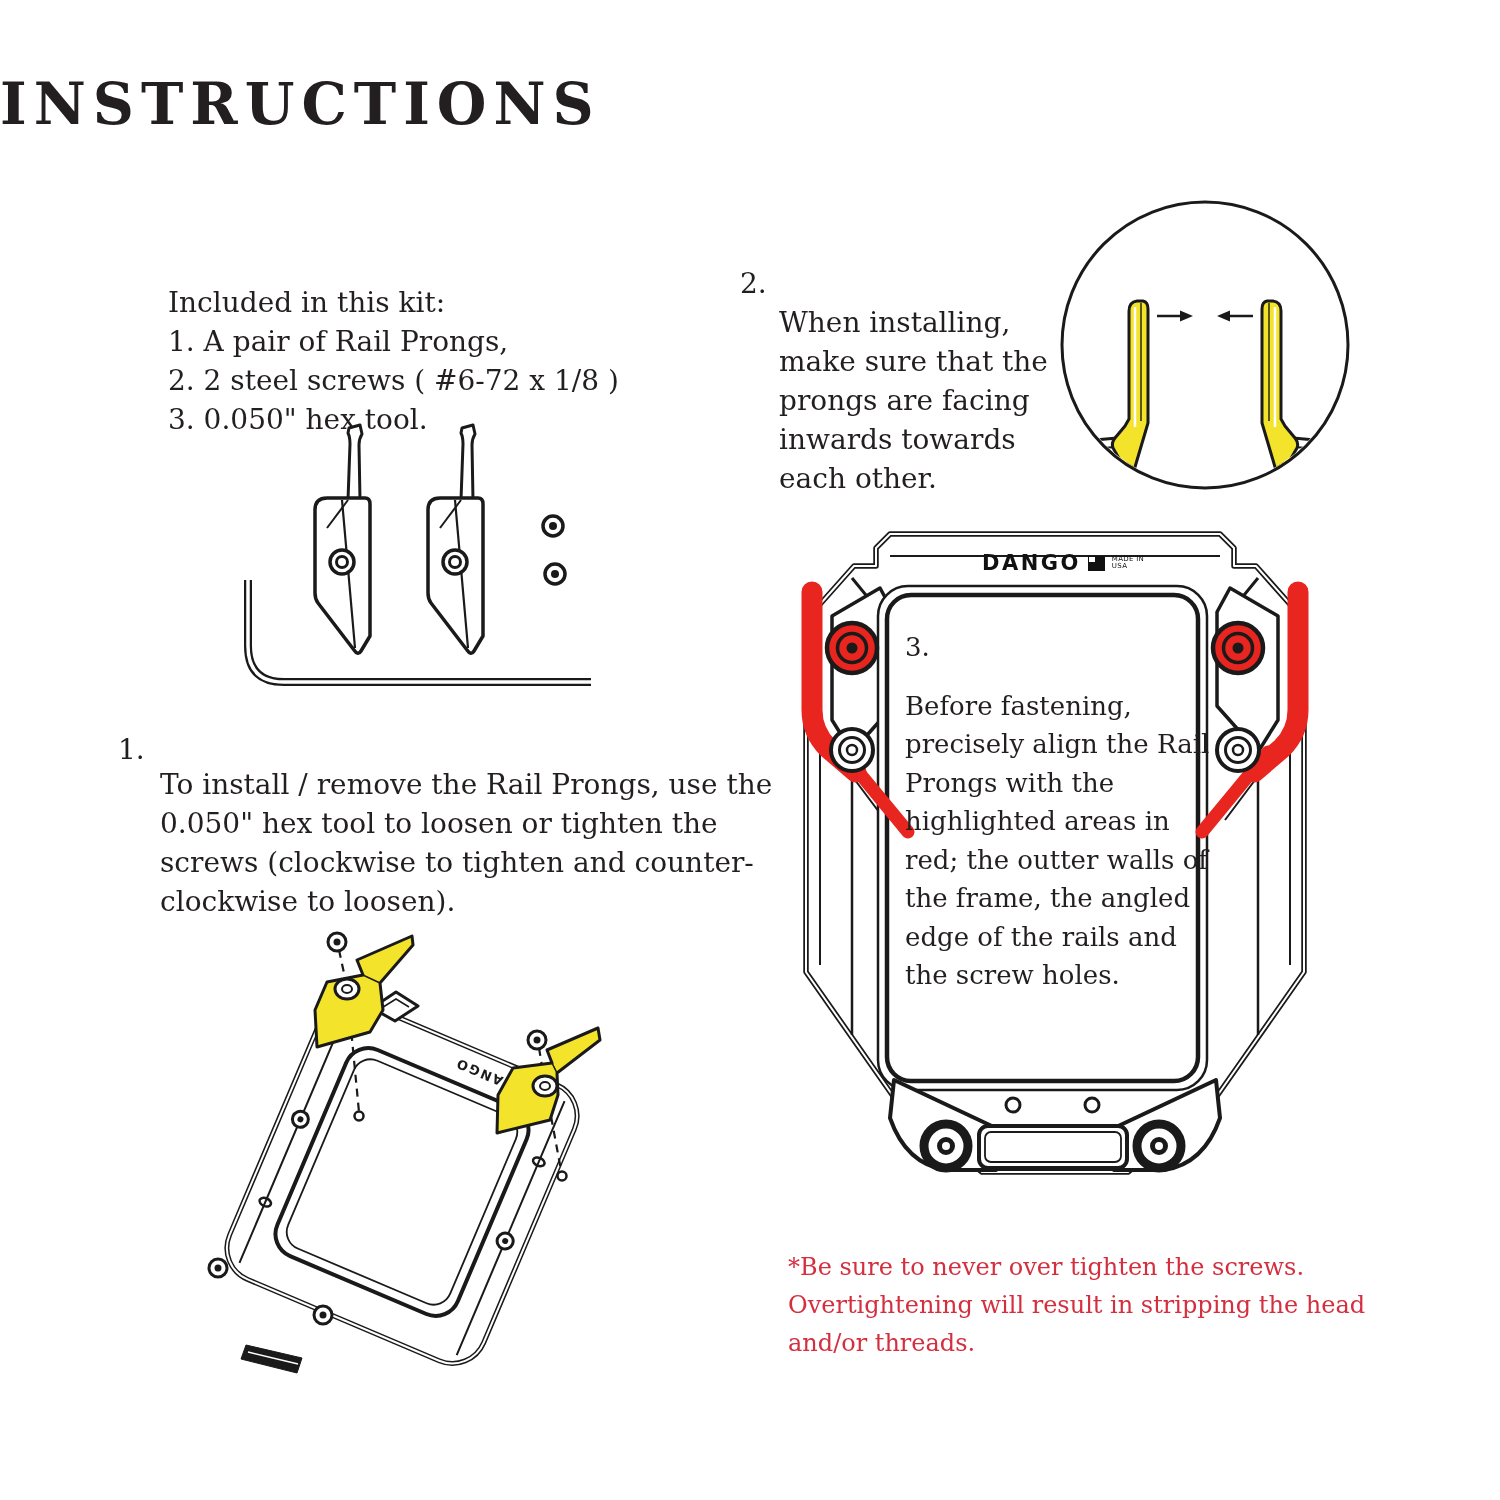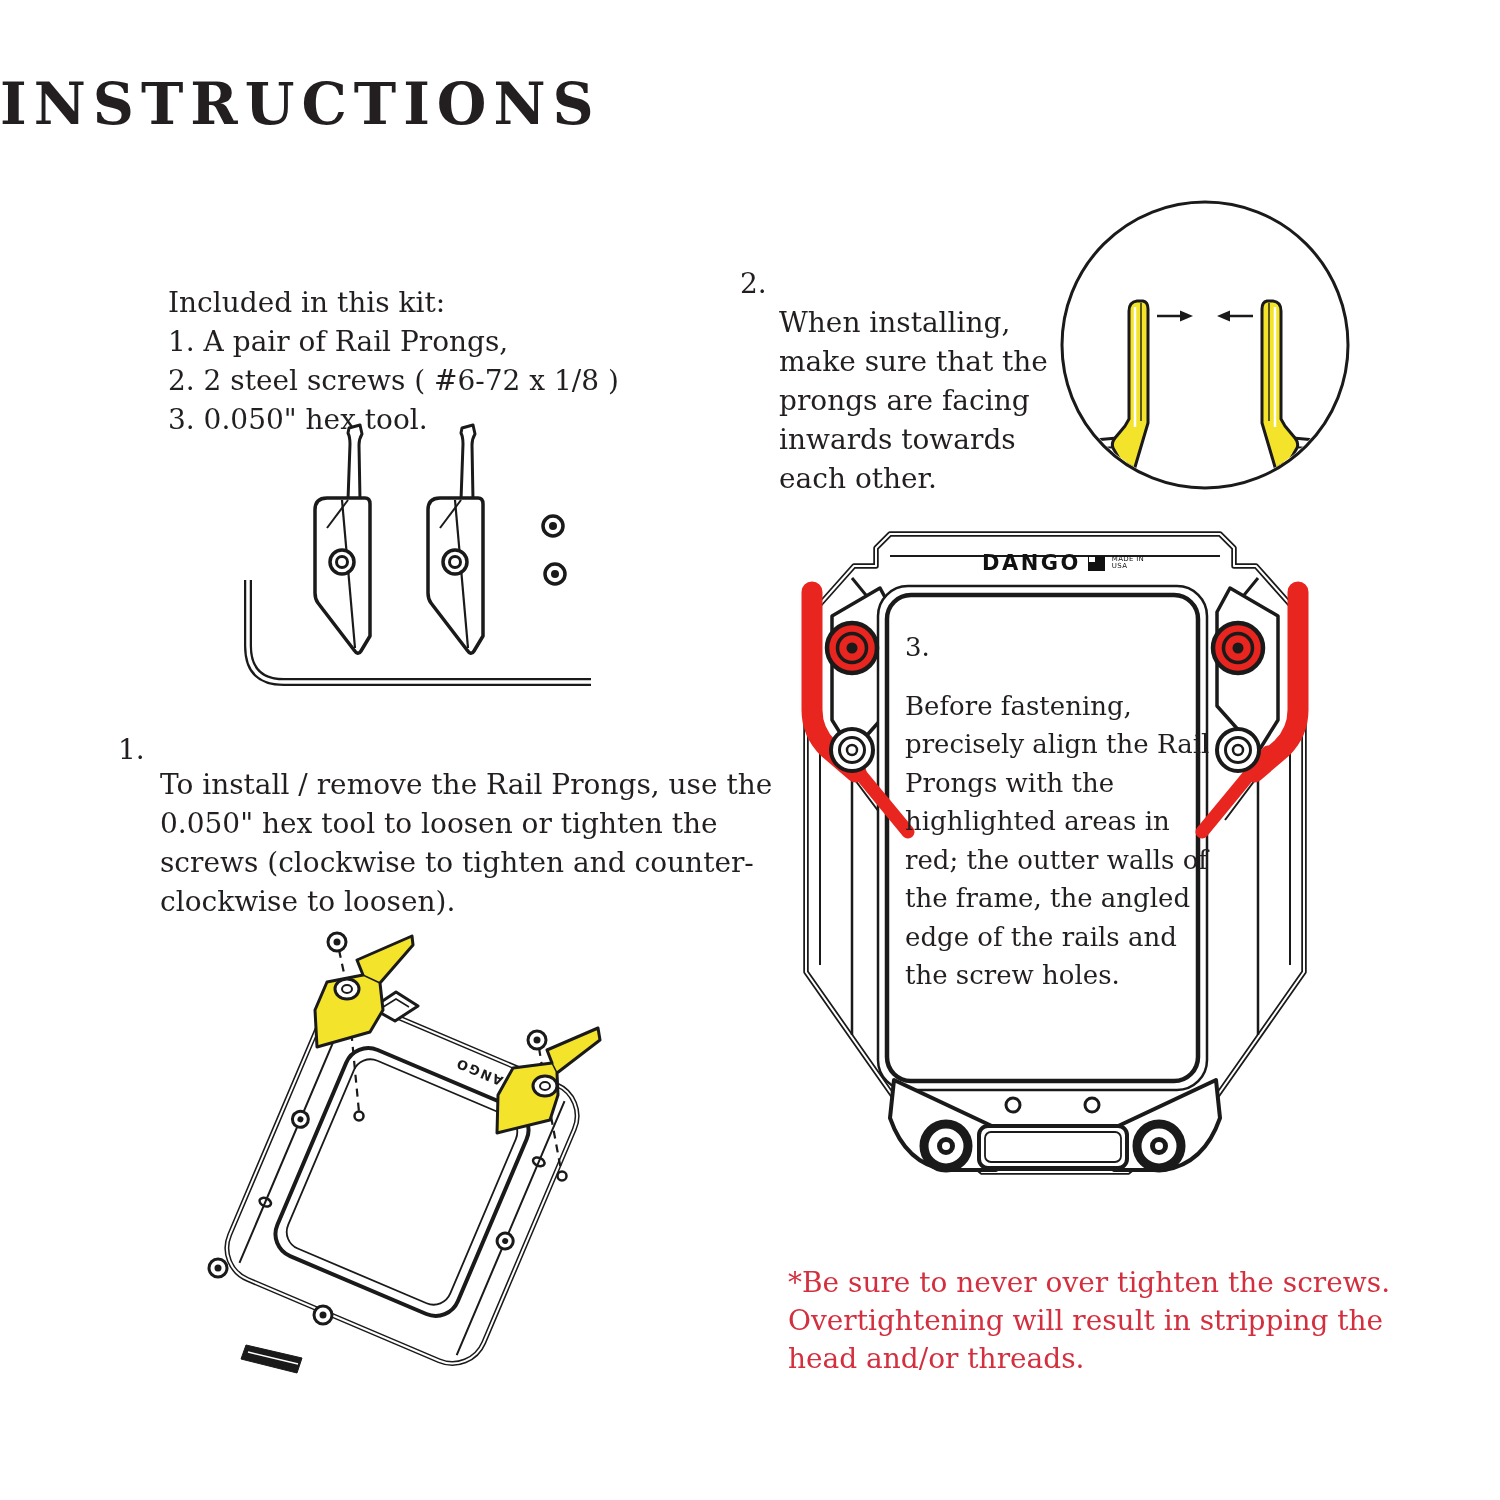--- a/index.html
+++ b/index.html
@@ -20,21 +20,21 @@
     left:0;top:70px;width:100%;
     font-size:57px;font-weight:700;letter-spacing:7px;color:var(--ink);
   }
   .body-text{font-size:28px;line-height:39px;margin-top:35px;}
   .kit-block{left:168px;top:248px;width:520px;}
   .step-num{font-size:28px;line-height:39px;}
   .s1-num{left:118px;top:730px;}
   .s1-text{left:160px;top:730px;width:645px;}
   .s2-num{left:740px;top:264px;}
   .s2-text{left:779px;top:268px;width:272px;}
-  .warning{left:788px;top:1248px;width:650px;color:var(--red-text);font-size:28px;line-height:38px;margin-top:16px;}
+  .warning{left:788px;top:1248px;width:650px;color:var(--red-text);font-size:24px;line-height:38px;}
   .step3-block{left:905px;top:628px;width:310px;font-size:26px;line-height:38.5px;}
   .step3-num{display:block;margin-bottom:20px;}
   .brand{left:982px;top:549px;display:flex;align-items:center;gap:7px;height:28px;z-index:5;}
   .brand-name{font-family:"DejaVu Sans", sans-serif;font-weight:700;font-size:21px;letter-spacing:2.5px;color:#111;}
   .brand-flag{width:17px;height:15px;background:#111;position:relative;}
   .brand-flag::after{content:"";position:absolute;left:1px;top:1px;width:6px;height:5px;background:#fff;}
   .brand-made{font-family:"DejaVu Sans", sans-serif;font-weight:400;font-size:7px;line-height:7.5px;color:#111;letter-spacing:0.3px;}
   svg{display:block;}
 </style>
 </head>

